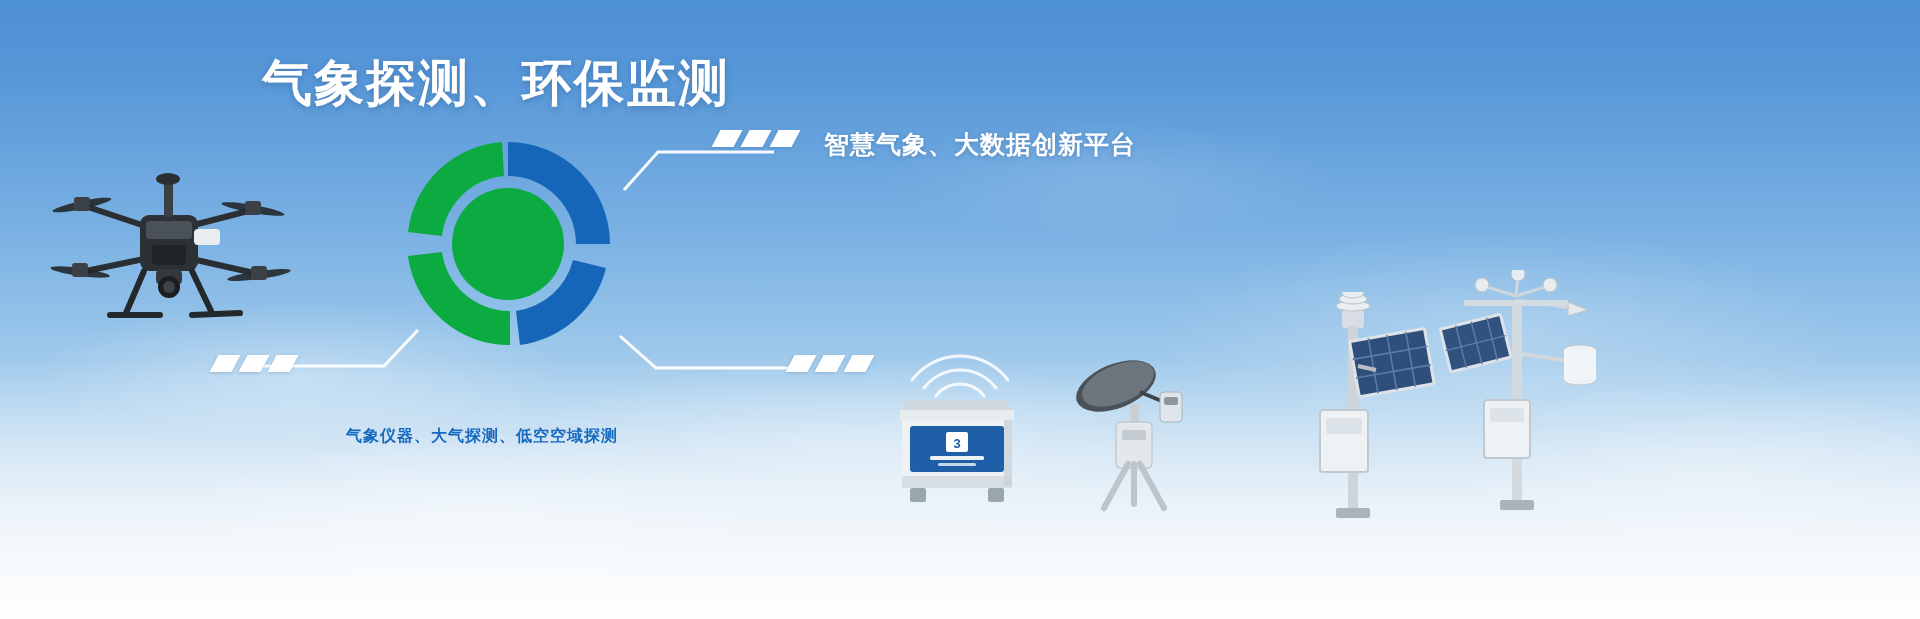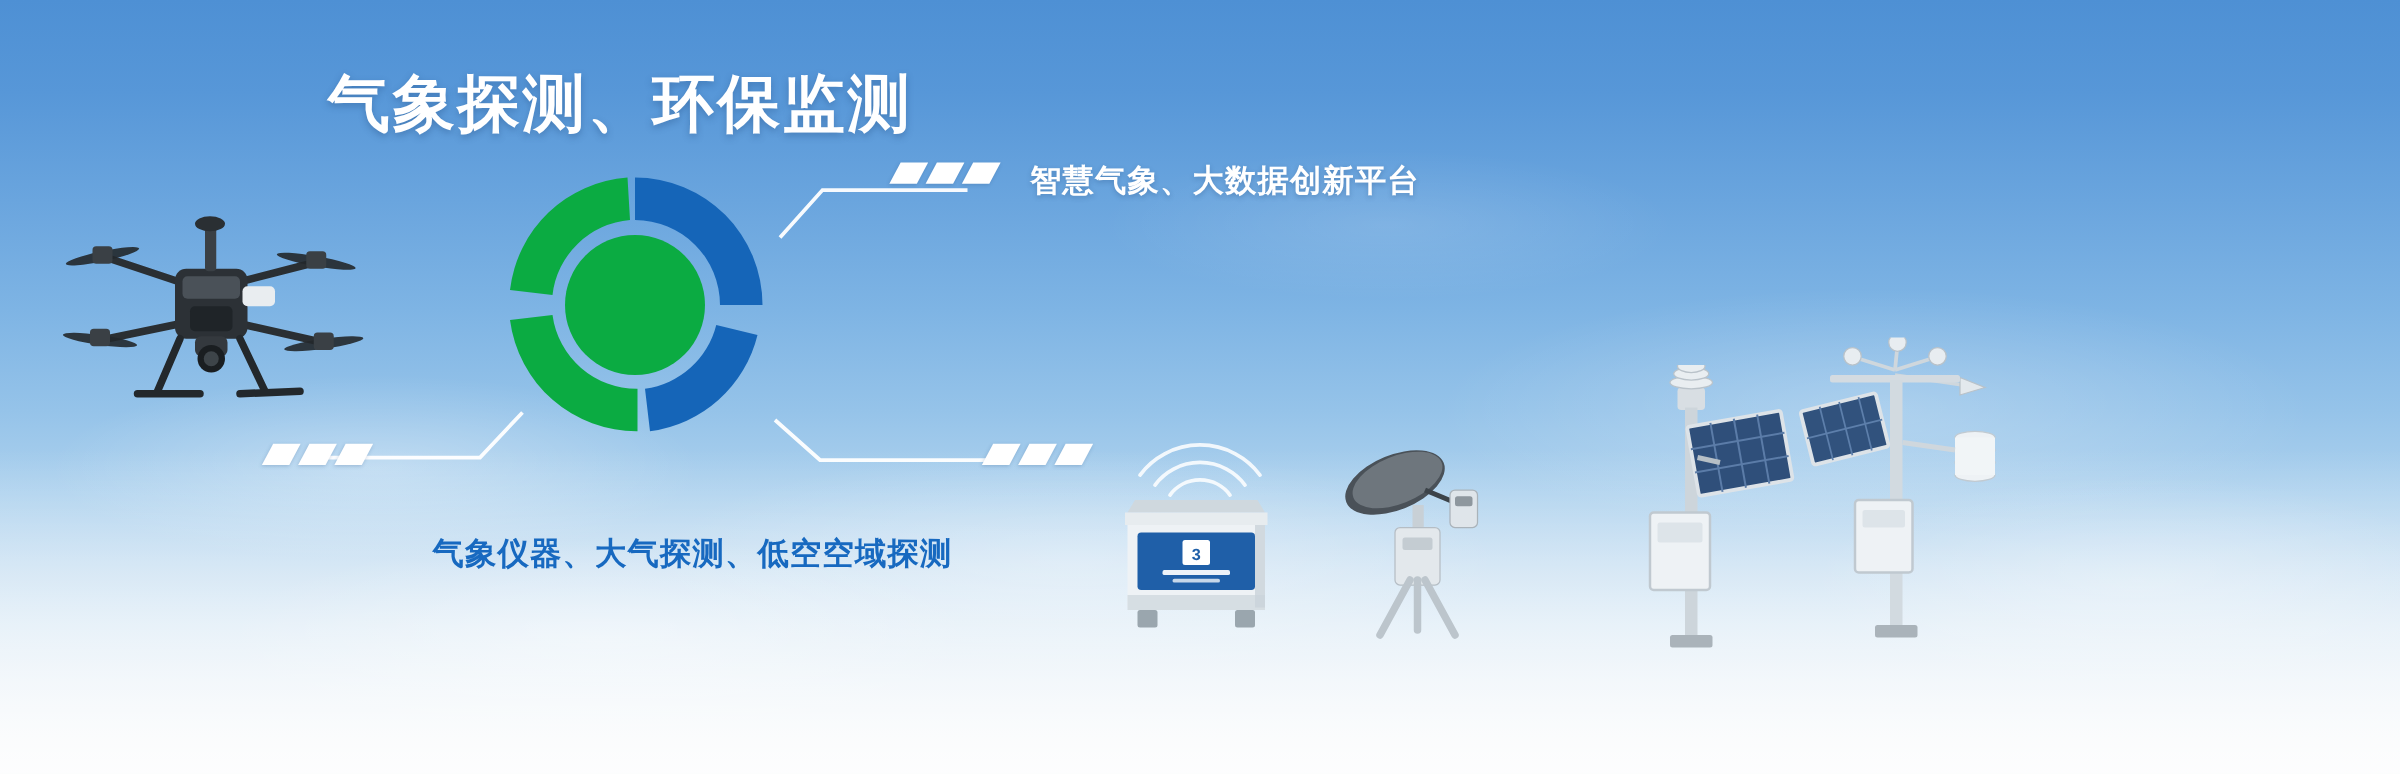--- a/index.html
+++ b/index.html
@@ -79,21 +79,21 @@
     font-size: 41px;
     font-weight: bold;
     color: #ffffff;
     letter-spacing: 1px;
     text-shadow: 0 2px 6px rgba(30,70,120,0.32);
     white-space: nowrap;
   }
   .bottom-text {
     position: absolute;
     left: 346px; top: 426px;
-    font-size: 25px;
+    font-size: 16px;
     font-weight: bold;
     color: #1769c0;
     letter-spacing: 1px;
     white-space: nowrap;
   }
 
   
   .ring-wrap { position: absolute; left: 392px; top: 128px; width: 232px; height: 232px; }
   .ring-svg  { display: block; }
 

